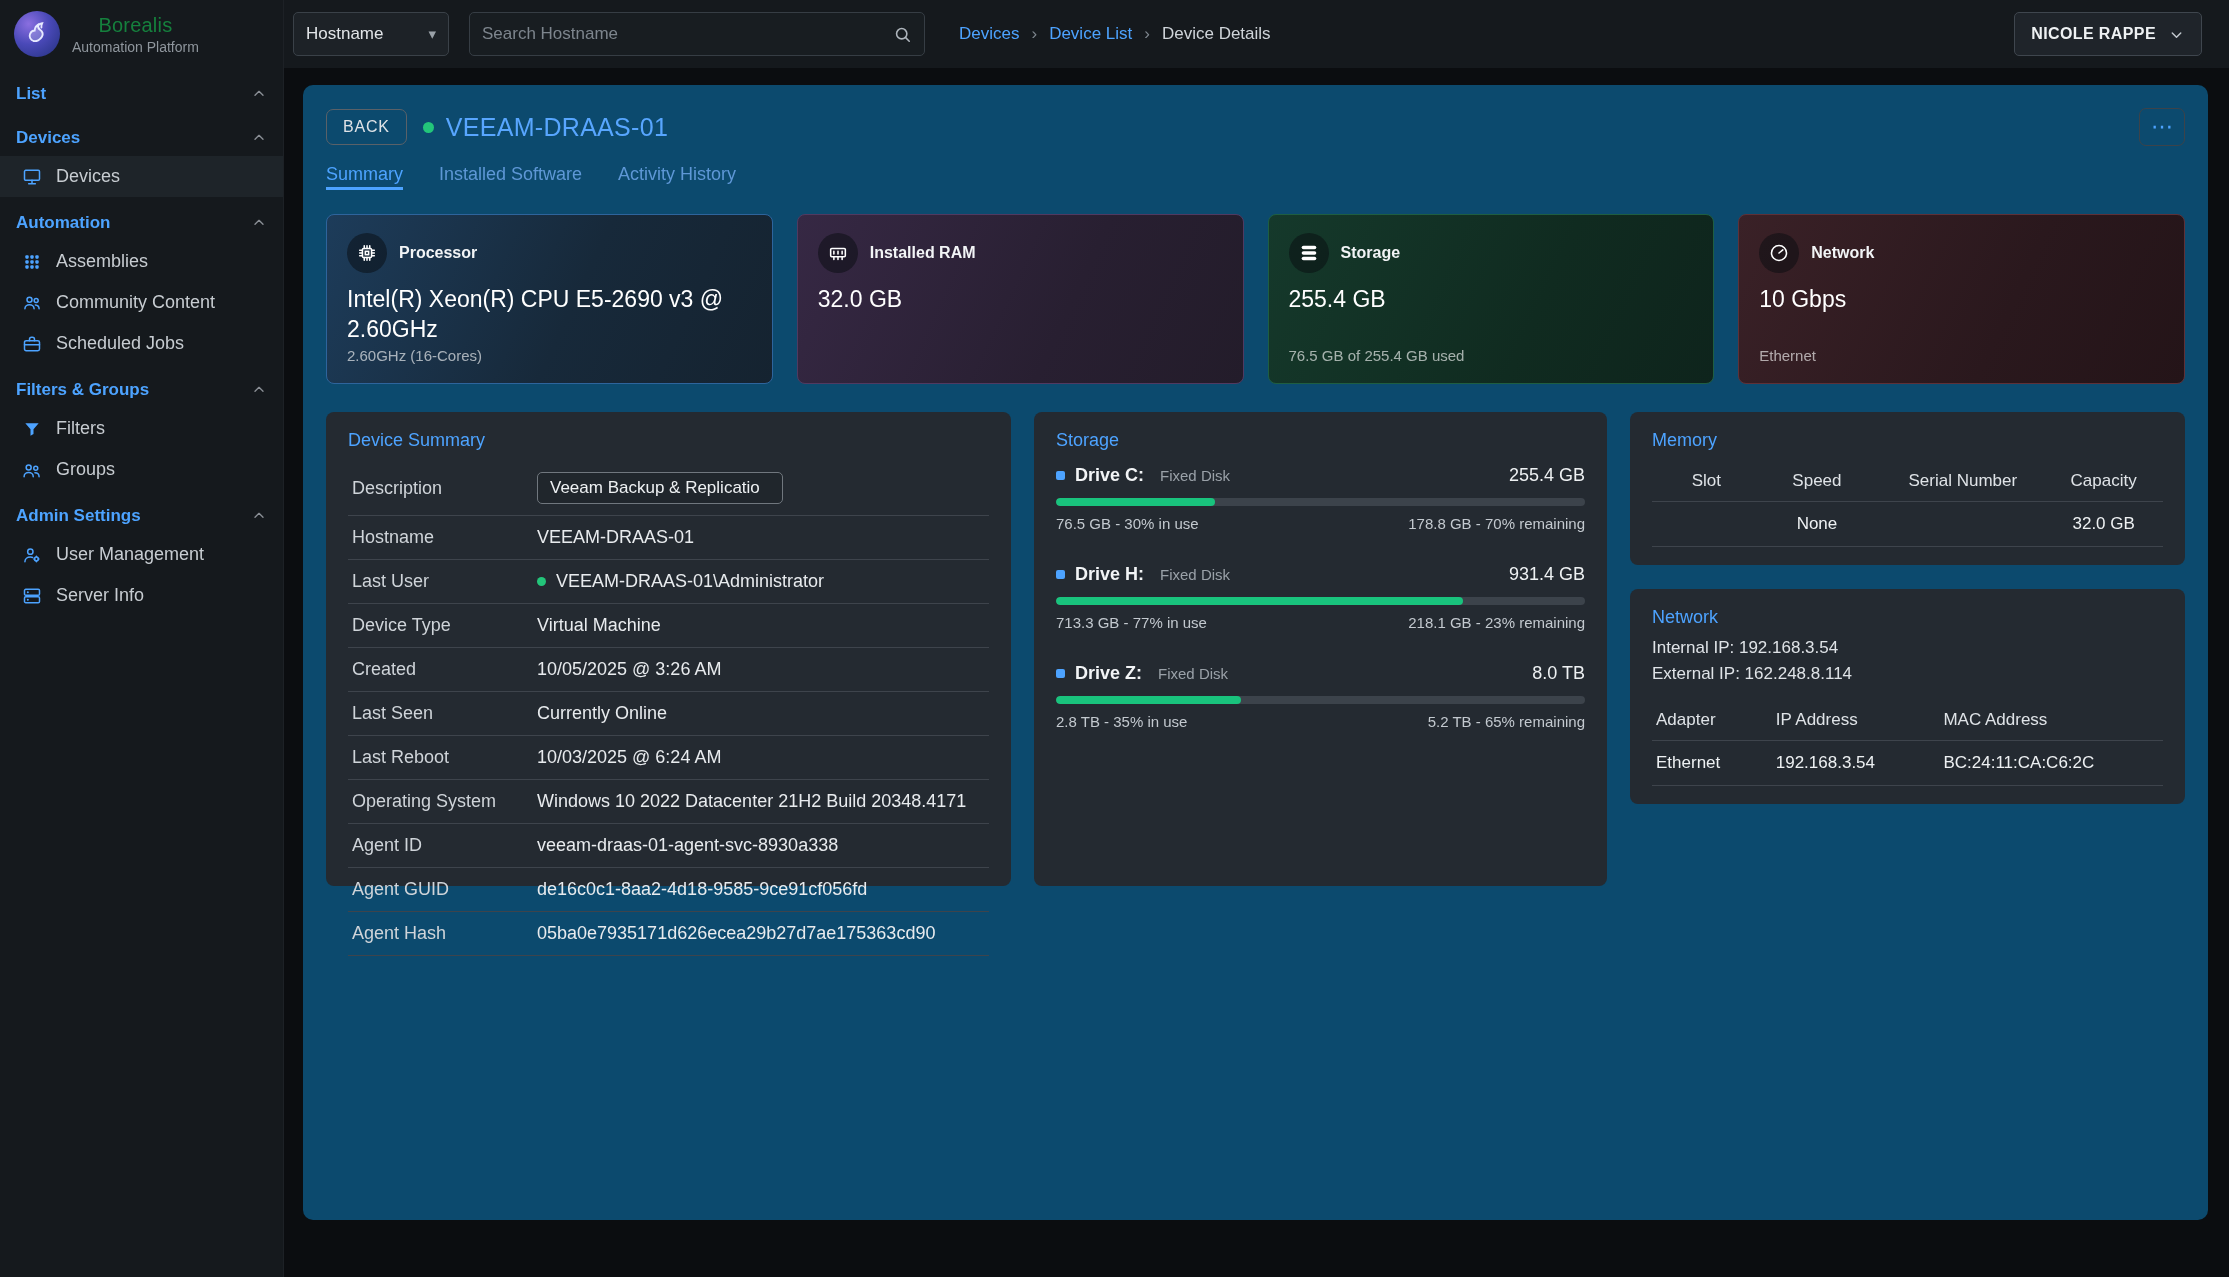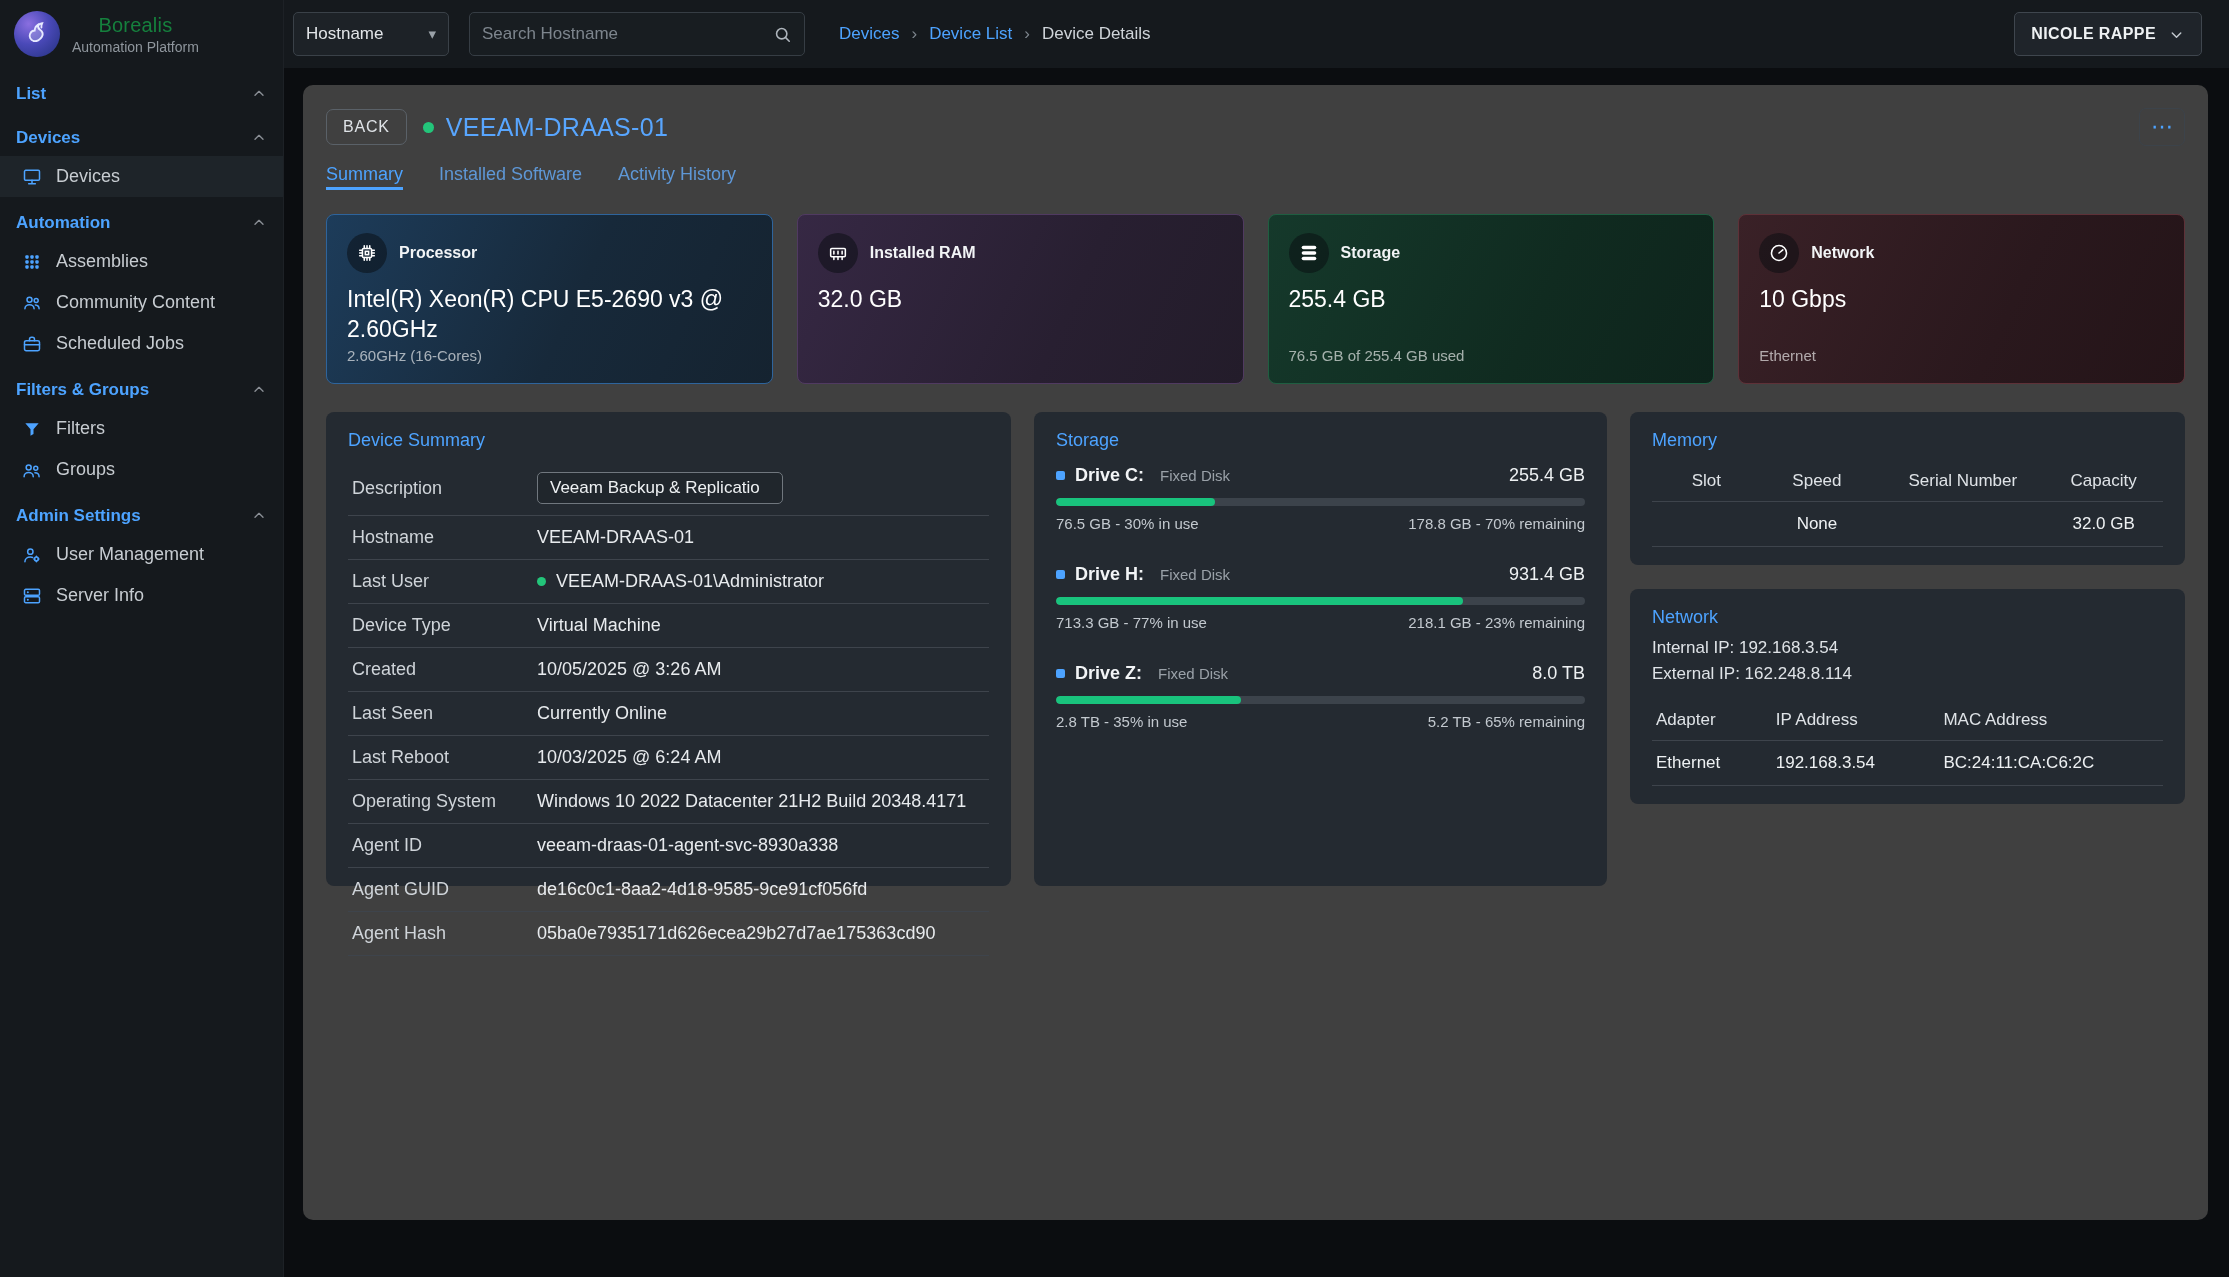--- a/index.html
+++ b/index.html
@@ -28,38 +28,38 @@
     color:#c7ccd1; font-size:18px; cursor:pointer; }
   .item.active { background:#1e2429; }
   .s-icon { color:#4da3ff; display:flex; flex:none; }
 
   
   .topbar { grid-column:2; background:#15191d; display:flex; align-items:center; padding:0 27px 0 9px; }
   .hb-select { width:156px; height:44px; background:#1d2227; border:1px solid #3a4148; border-radius:5px;
     display:flex; align-items:center; justify-content:space-between; padding:0 12px; font-size:17px;
     color:#e2e5e8; cursor:pointer; }
   .hb-select .caret::before { content:"▾"; color:#9aa1a8; font-size:15px; }
-  .hb-search { width:336px; height:44px; margin-left:20px; background:#181d21; border:1px solid #363d44;
+  .hb-search { width:456px; height:44px; margin-left:20px; background:#181d21; border:1px solid #363d44;
     border-radius:5px; display:flex; align-items:center; padding:0 12px; }
   .hb-search input { flex:1; background:transparent; border:none; outline:none; color:#e2e5e8;
     font-size:17px; font-family:inherit; }
   .hb-search input::placeholder { color:#7d858d; }
   .hb-search .mag { color:#aeb5bc; display:flex; }
   .breadcrumb { display:flex; align-items:center; gap:12px; margin-left:34px; font-size:17px; }
   .breadcrumb a { color:#4da3ff; text-decoration:none; cursor:pointer; }
   .bc-sep::before { content:"›"; color:#7d858d; }
   .bc-current { color:#cfd4d9; }
   .user-btn { margin-left:auto; height:44px; background:#1f242a; border:1px solid #3f464e; border-radius:5px;
     display:flex; align-items:center; gap:12px; padding:0 16px; font-size:16px; font-weight:bold;
     letter-spacing:.4px; color:#eef1f3; cursor:pointer; }
   .user-btn .chev { color:#c3c9cf; }
 
   
   .main { grid-column:2; padding:17px 21px 0 19px; overflow:hidden; }
-  .content-card { background:#404040; border-radius:10px; height:1135px; padding:23px; overflow:hidden; }
+  .content-card { background:#0c4a6e; border-radius:10px; height:1135px; padding:23px; overflow:hidden; }
 
   .head-row { display:flex; align-items:center; gap:16px; }
   .back-btn { background:transparent; border:1px solid #5a6168; border-radius:7px; color:#dfe3e7;
     font-size:16px; letter-spacing:.8px; padding:8px 16px; cursor:pointer; font-family:inherit; }
   .dev-title { display:flex; align-items:center; gap:12px; }
   .dot { width:11px; height:11px; border-radius:50%; background:#23c57a; flex:none; }
   .dev-name { color:#58a6ff; font-size:25px; font-weight:500; letter-spacing:.3px; }
   .more-btn { margin-left:auto; width:46px; height:38px; background:transparent; border:1px solid #3c434a;
     border-radius:7px; color:#4da3ff; font-size:22px; line-height:1; cursor:pointer; }
 

